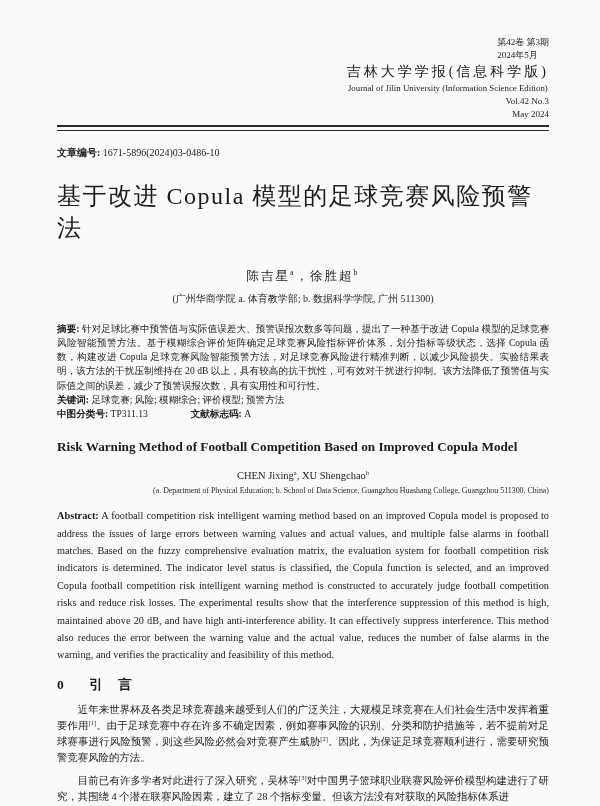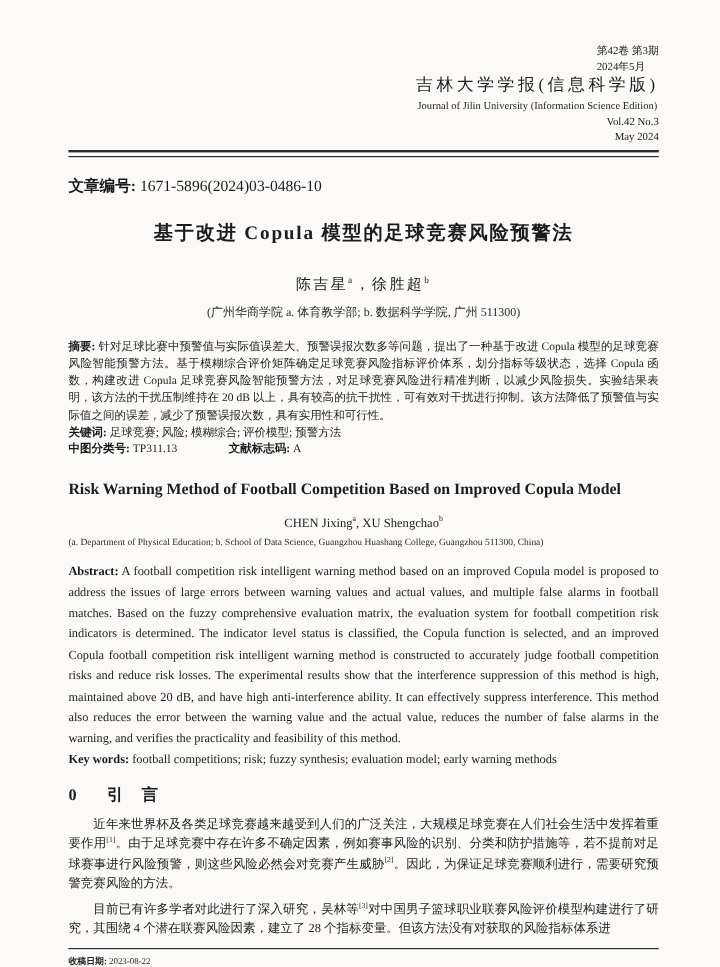--- a/index.html
+++ b/index.html
@@ -19,33 +19,33 @@
 
   
   .hdr{display:flex;justify-content:space-between;align-items:flex-end;font-size:9px;line-height:1.45;flex-direction:column;}
   .hdr-left,.hdr-right{white-space:nowrap;}
   .hdr-right{text-align:right;}
   .hdr-center{text-align:center;flex:1;}
   .jt-cn{font-size:14px;letter-spacing:3px;font-family:Liberation Serif, serif;}
   .jt-en{font-size:8.8px;}
   .double-rule{margin-top:4px;height:2.5px;border-top:2.2px solid #2b2b2b;border-bottom:1px solid #2b2b2b;}
 
-  .article-number{margin-top:15px;font-size:13px;}
+  .article-number{margin-top:15px;font-size:10px;}
 
-  .title-cn{margin:20px 0 0 0;text-align:center;font-size:16px;font-weight:700;letter-spacing:1.5px;}
+  .title-cn{margin:20px 0 0 0;text-align:left;font-size:24px;font-weight:400;letter-spacing:1.5px;}
   .authors-cn{margin-top:24px;text-align:center;font-size:12.5px;letter-spacing:2px;}
   .affil-cn{margin-top:7px;text-align:center;font-size:10px;color:#2a2a2a;}
 
   .abstract-cn{margin-top:16px;font-size:9.6px;line-height:14.2px;text-align:justify;}
   .abstract-cn p{margin:0;}
   .clc-line .gap{display:inline-block;width:38px;}
 
   .title-en{margin:18px 0 0 0;text-align:left;font-size:13.2px;font-weight:bold;}
   .authors-en{margin-top:15px;text-align:center;font-size:10.5px;}
-  .affil-en{margin-top:5px;text-align:left;font-size:7.9px;color:#2a2a2a;}
+  .affil-en{margin-top:5px;text-align:right;font-size:7.9px;color:#2a2a2a;}
 
   .abstract-en{margin-top:12px;font-size:10.3px;line-height:17.4px;text-align:justify;}
   .abstract-en p{margin:0;}
   .abstract-en .kw{margin-top:0;}
 
   .section-heading{margin-top:12px;font-size:13.5px;font-weight:bold;letter-spacing:1px;}
   .sec-num{display:inline-block;margin-right:20px;}
 
   .body-para{margin:6px 0 0 0;font-size:10.4px;line-height:16.2px;text-align:justify;text-indent:2em;}
   .body-para:first-of-type{margin-top:8px;}
@@ -109,24 +109,20 @@
 
   <div class="authors-en"><span>CHEN Jixing</span><sup>a</sup><span>, XU Shengchao</span><sup>b</sup></div>
 
   <div class="affil-en">(a. Department of Physical Education; b. School of Data Science, Guangzhou Huashang College, Guangzhou 511300, China)</div>
 
   <div class="abstract-en">
     <p>
       <span class="b">Abstract:</span>
       <span>A football competition risk intelligent warning method based on an improved Copula model is proposed to address the issues of large errors between warning values and actual values, and multiple false alarms in football matches. Based on the fuzzy comprehensive evaluation matrix, the evaluation system for football competition risk indicators is determined. The indicator level status is classified, the Copula function is selected, and an improved Copula football competition risk intelligent warning method is constructed to accurately judge football competition risks and reduce risk losses. The experimental results show that the interference suppression of this method is high, maintained above 20 dB, and have high anti-interference ability. It can effectively suppress interference. This method also reduces the error between the warning value and the actual value, reduces the number of false alarms in the warning, and verifies the practicality and feasibility of this method.</span>
     </p>
-    <p class="kw">
-      <span class="b">Key words:</span>
-      <span>football competitions; risk; fuzzy synthesis; evaluation model; early warning methods</span>
-    </p>
   </div>
 
   <div class="section-heading">
     <span class="sec-num">0</span>
     <span>引　言</span>
   </div>
 
   <p class="body-para"><span>近年来世界杯及各类足球竞赛越来越受到人们的广泛关注，大规模足球竞赛在人们社会生活中发挥着重要作用</span><sup>[1]</sup><span>。由于足球竞赛中存在许多不确定因素，例如赛事风险的识别、分类和防护措施等，若不提前对足球赛事进行风险预警，则这些风险必然会对竞赛产生威胁</span><sup>[2]</sup><span>。因此，为保证足球竞赛顺利进行，需要研究预警竞赛风险的方法。</span></p>
   <p class="body-para"><span>目前已有许多学者对此进行了深入研究，吴林等</span><sup>[3]</sup><span>对中国男子篮球职业联赛风险评价模型构建进行了研究，其围绕 4 个潜在联赛风险因素，建立了 28 个指标变量。但该方法没有对获取的风险指标体系进</span></p>
 

